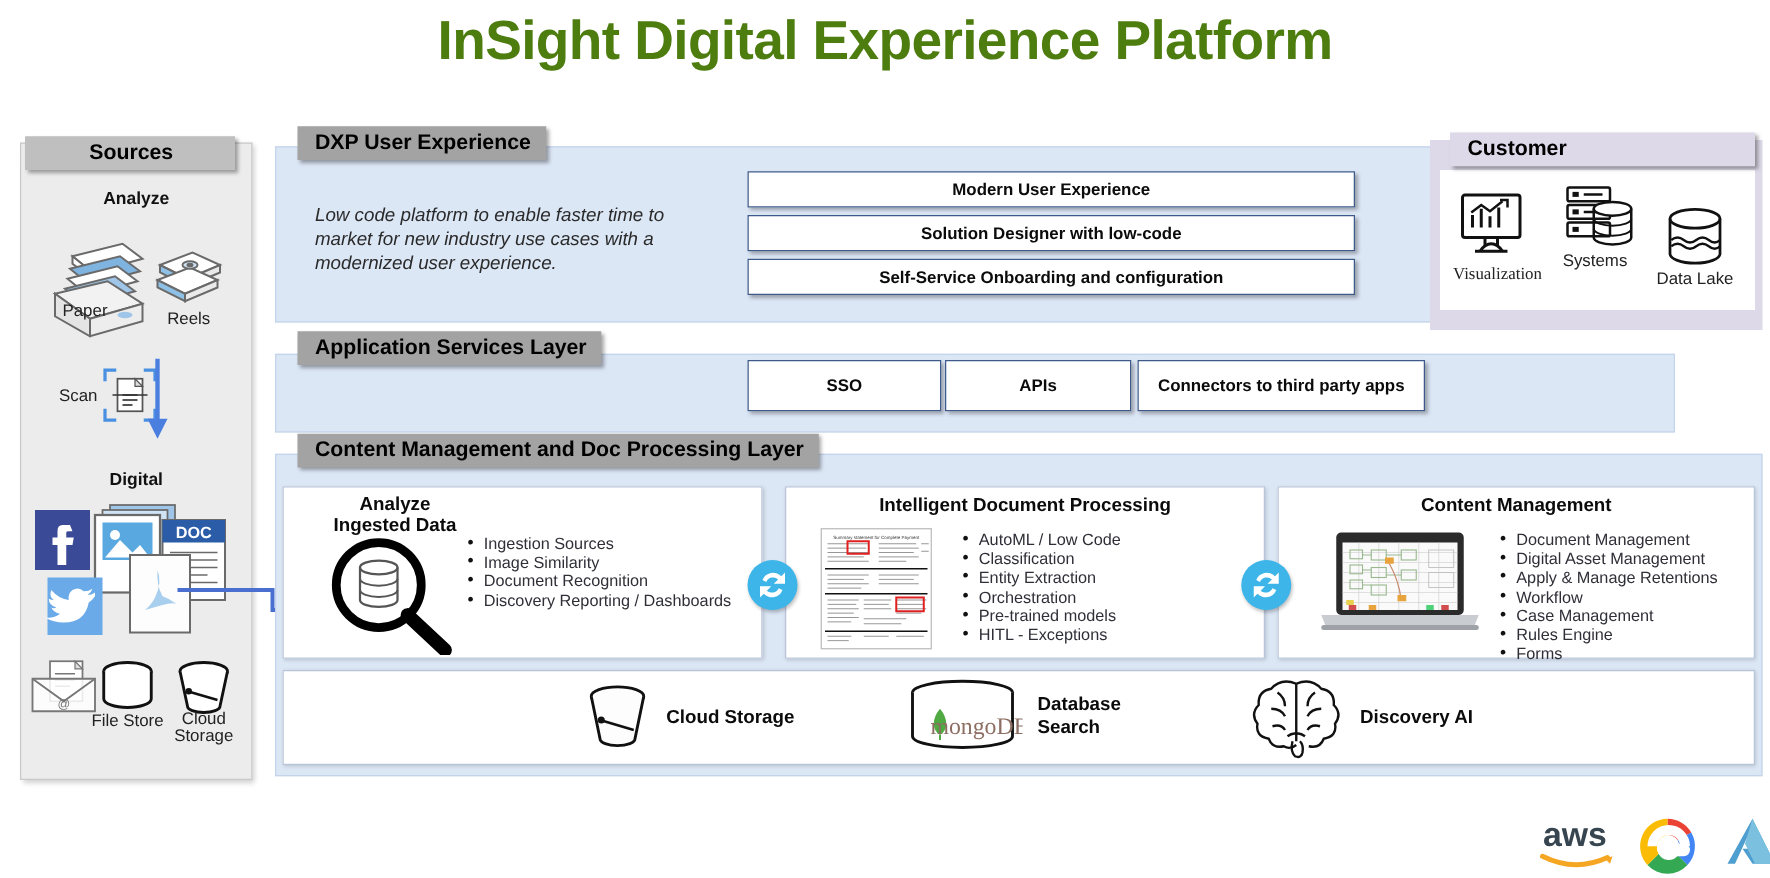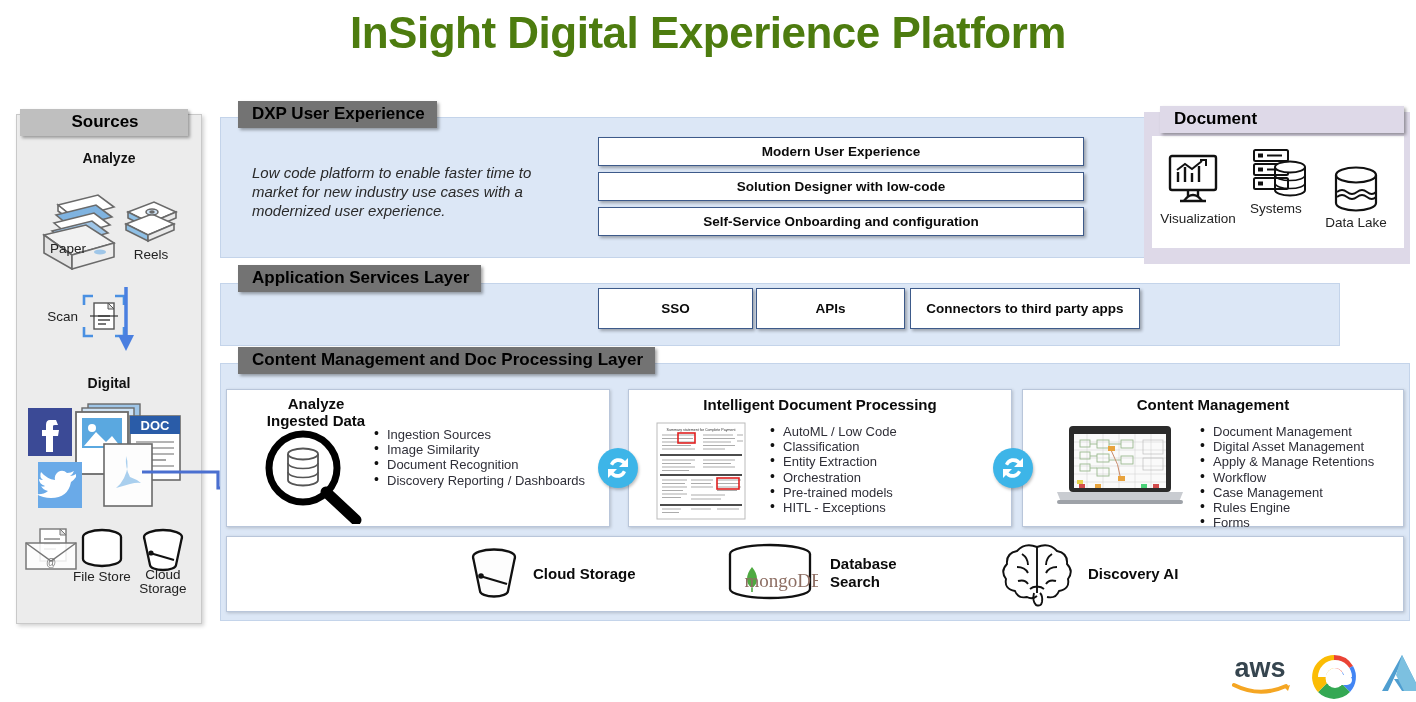--- a/index.html
+++ b/index.html
@@ -25,21 +25,21 @@
   
   .hdr-bar {
     position: absolute;
     font-weight: bold;
     color: #000;
     padding: 3px 12px 4px 14px;
     box-shadow: 2px 2px 3px rgba(0,0,0,0.35);
     z-index: 6;
     white-space: nowrap;
   }
-  .hdr-blue { background: #737373; font-size: 17px; }
+  .hdr-blue { background: #a3a3a3; font-size: 17px; }
   .hdr-gray { background: #bfbfbf; font-size: 17px; text-align: center; }
   .hdr-lav  { background: #ded9e8; font-size: 17px; }
 
   
   #sources-panel {
     position: absolute;
     left: 16px; top: 114px; width: 186px; height: 510px;
     background: #ececec;
     border: 1px solid #c9c9c9;
     box-shadow: 2px 2px 4px rgba(0,0,0,0.18);
@@ -312,33 +312,33 @@
 
 <div id="layer-dxp" class="layer"></div>
 <div id="hdr-dxp" class="hdr-bar hdr-blue">DXP User Experience</div>
 <div id="dxp-desc">Low code platform to enable faster time to market for new industry use cases with a modernized user experience.</div>
 <div id="dxp-b1" class="wbox">Modern User Experience</div>
 <div id="dxp-b2" class="wbox">Solution Designer with low-code</div>
 <div id="dxp-b3" class="wbox">Self-Service Onboarding and configuration</div>
 
 <div id="customer-panel"></div>
 <div id="customer-inner"></div>
-<div id="hdr-customer" class="hdr-bar hdr-lav">Document</div>
+<div id="hdr-customer" class="hdr-bar hdr-lav">Customer</div>
 
 <div style="position:absolute;left:1164px;top:152px;">
   <svg width="58" height="54" viewBox="0 0 58 54">
     <rect x="6" y="4" width="46" height="34" rx="2" fill="none" stroke="#111" stroke-width="2.4"></rect>
     <path d="M14 30 L14 20 M21 30 L21 15 M28 30 L28 21 M35 30 L35 14" stroke="#111" stroke-width="2.4"></path>
     <path d="M13 18 L21 12 L28 17 L38 9" fill="none" stroke="#111" stroke-width="2"></path>
     <path d="M36 8 L42 8 L42 14" fill="none" stroke="#111" stroke-width="2"></path>
     <path d="M24 38 L24 45 M34 38 L34 45 M16 49 L42 49" stroke="#111" stroke-width="2.4"></path>
     <path d="M20 49 q4 -6 9 -6 q5 0 9 6" fill="none" stroke="#111" stroke-width="2.4"></path>
   </svg>
 </div>
-<div class="icon-label" style="left:1150px;top:212px;width:96px;">Visualization</div>
+<div class="icon-label" style="left:1150px;top:212px;width:96px;font-family:Liberation Serif, serif;">Visualization</div>
 
 <div style="position:absolute;left:1252px;top:148px;">
   <svg width="56" height="54" viewBox="0 0 56 54">
     <rect x="2" y="2" width="34" height="11" rx="1.5" fill="none" stroke="#111" stroke-width="2"></rect>
     <rect x="2" y="16" width="34" height="11" rx="1.5" fill="none" stroke="#111" stroke-width="2"></rect>
     <rect x="2" y="30" width="34" height="11" rx="1.5" fill="none" stroke="#111" stroke-width="2"></rect>
     <rect x="6" y="5.5" width="5" height="4" fill="#111"></rect>
     <rect x="6" y="19.5" width="5" height="4" fill="#111"></rect>
     <rect x="6" y="33.5" width="5" height="4" fill="#111"></rect>
     <line x1="15" y1="7.5" x2="30" y2="7.5" stroke="#111" stroke-width="2"></line>

